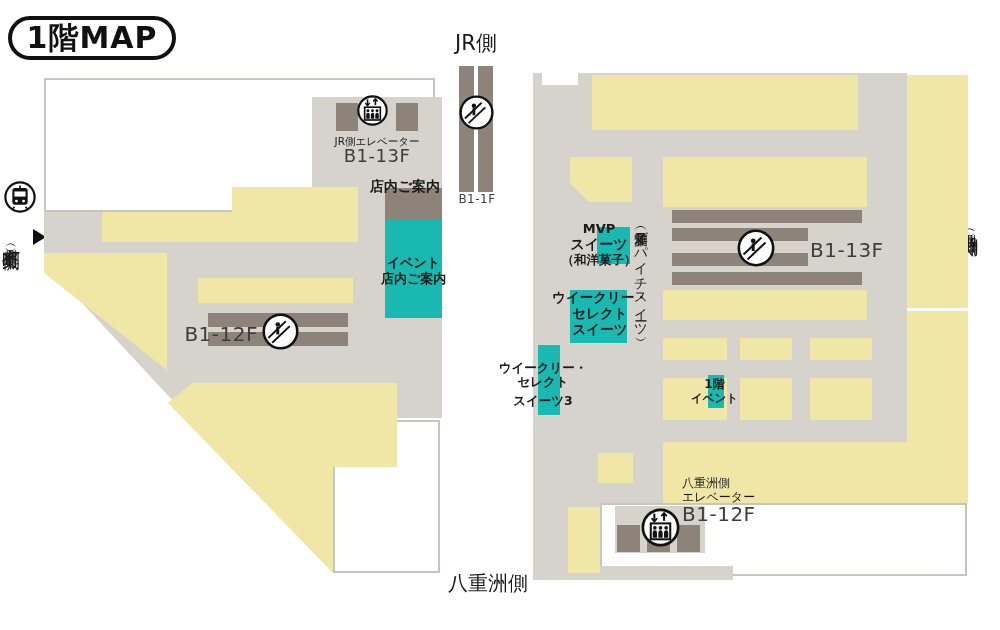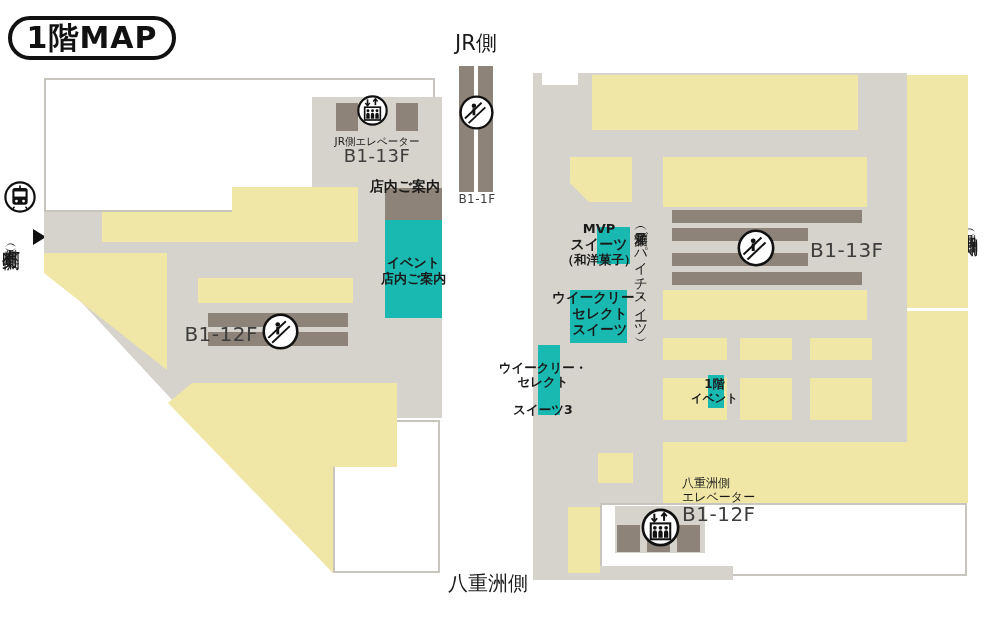--- a/index.html
+++ b/index.html
@@ -170,21 +170,21 @@
   <div class="abs txt ctr b" style="left:540px;top:290px;width:120px;font-size:13.5px;">
     <div>ウイークリー・</div>
     <div style="margin-top:2px;">セレクト</div>
     <div style="margin-top:2px;">スイーツ</div>
   </div>
 
   <div class="abs teal" style="left:538px;top:345px;width:22px;height:70px;"></div>
   <div class="abs txt ctr b" style="left:490px;top:361px;width:106px;font-size:12.5px;">
     <div>ウイークリー・</div>
     <div style="margin-top:1px;">セレクト</div>
-    <div style="margin-top:15px;">スイーツ3</div>
+    <div style="margin-top:6px;">スイーツ3</div>
   </div>
 
   <div class="abs teal" style="left:708px;top:375px;width:16px;height:33px;"></div>
   <div class="abs txt ctr b" style="left:672px;top:378px;width:85px;font-size:12px;">
     <div>1階</div>
     <div style="font-size:11.5px;margin-top:1px;">イベント</div>
   </div>
 
   <div class="abs vtxt" style="left:634px;top:222px;height:200px;font-size:13.5px;letter-spacing:0;">和洋菓子（デパイチスイーツ）</div>
 

